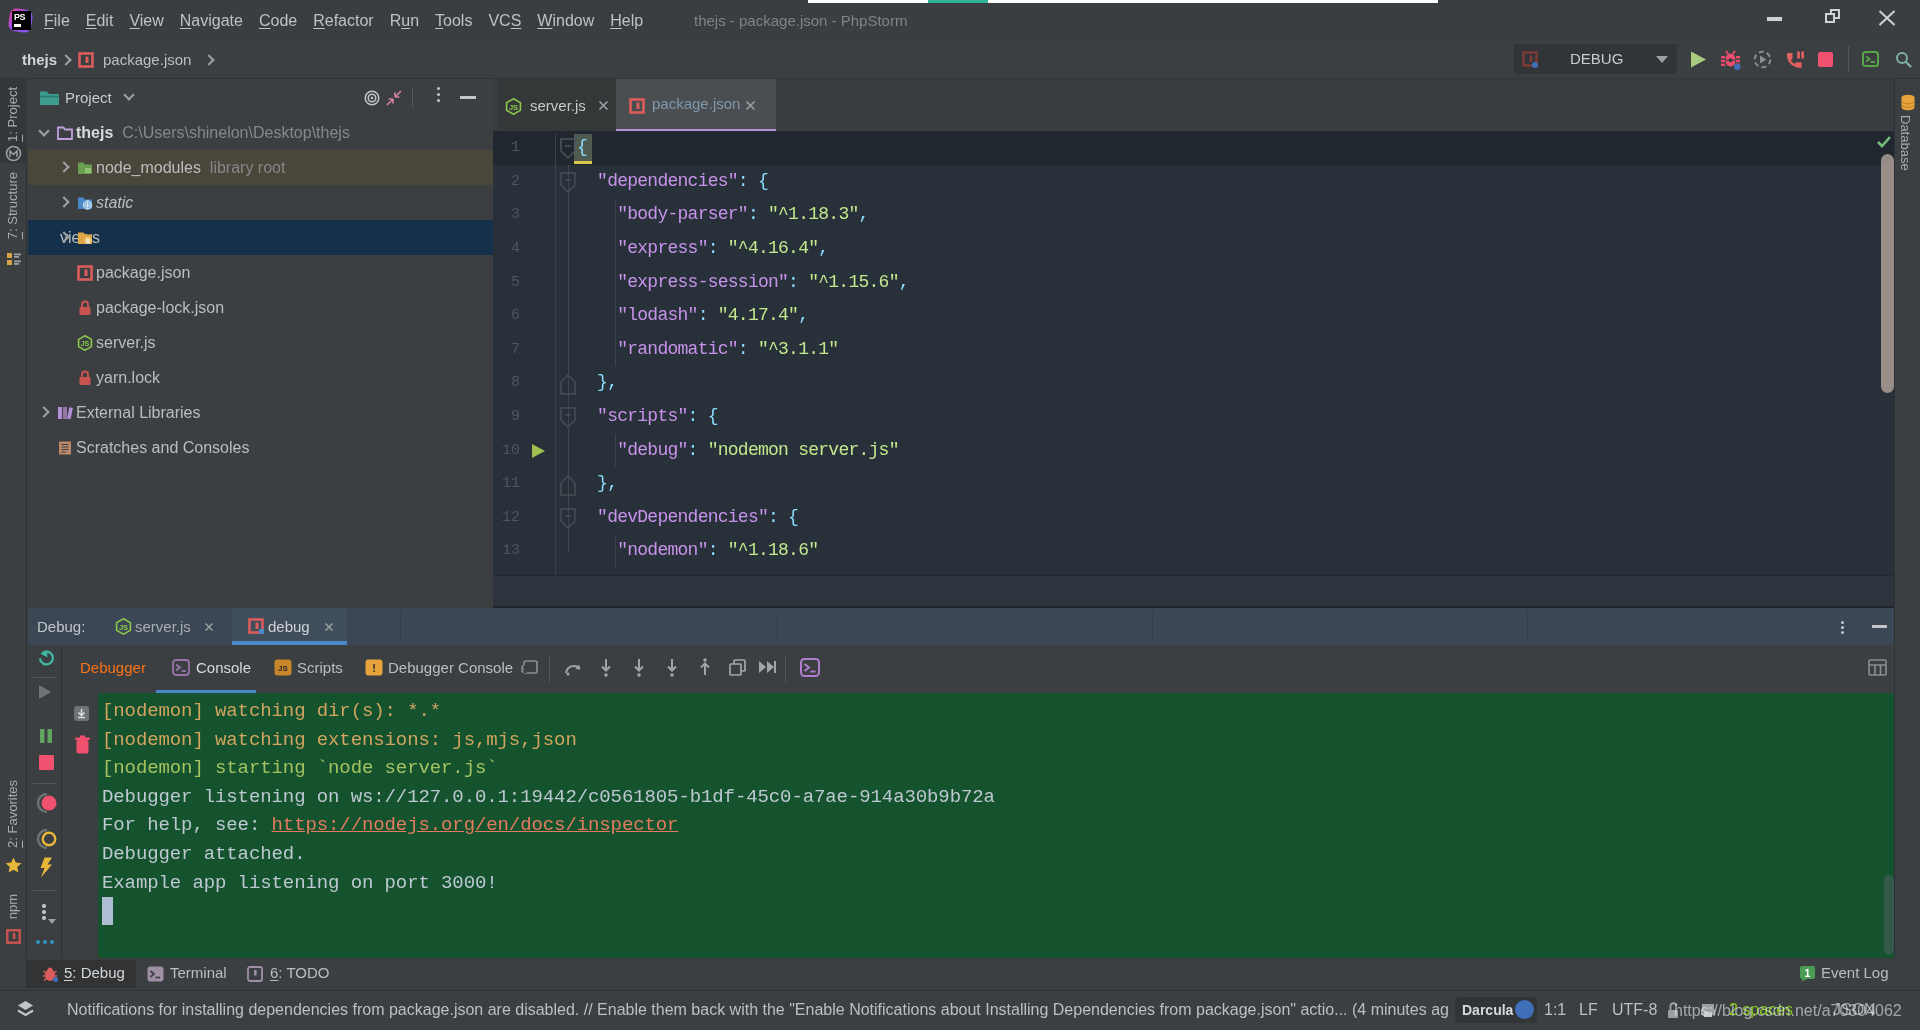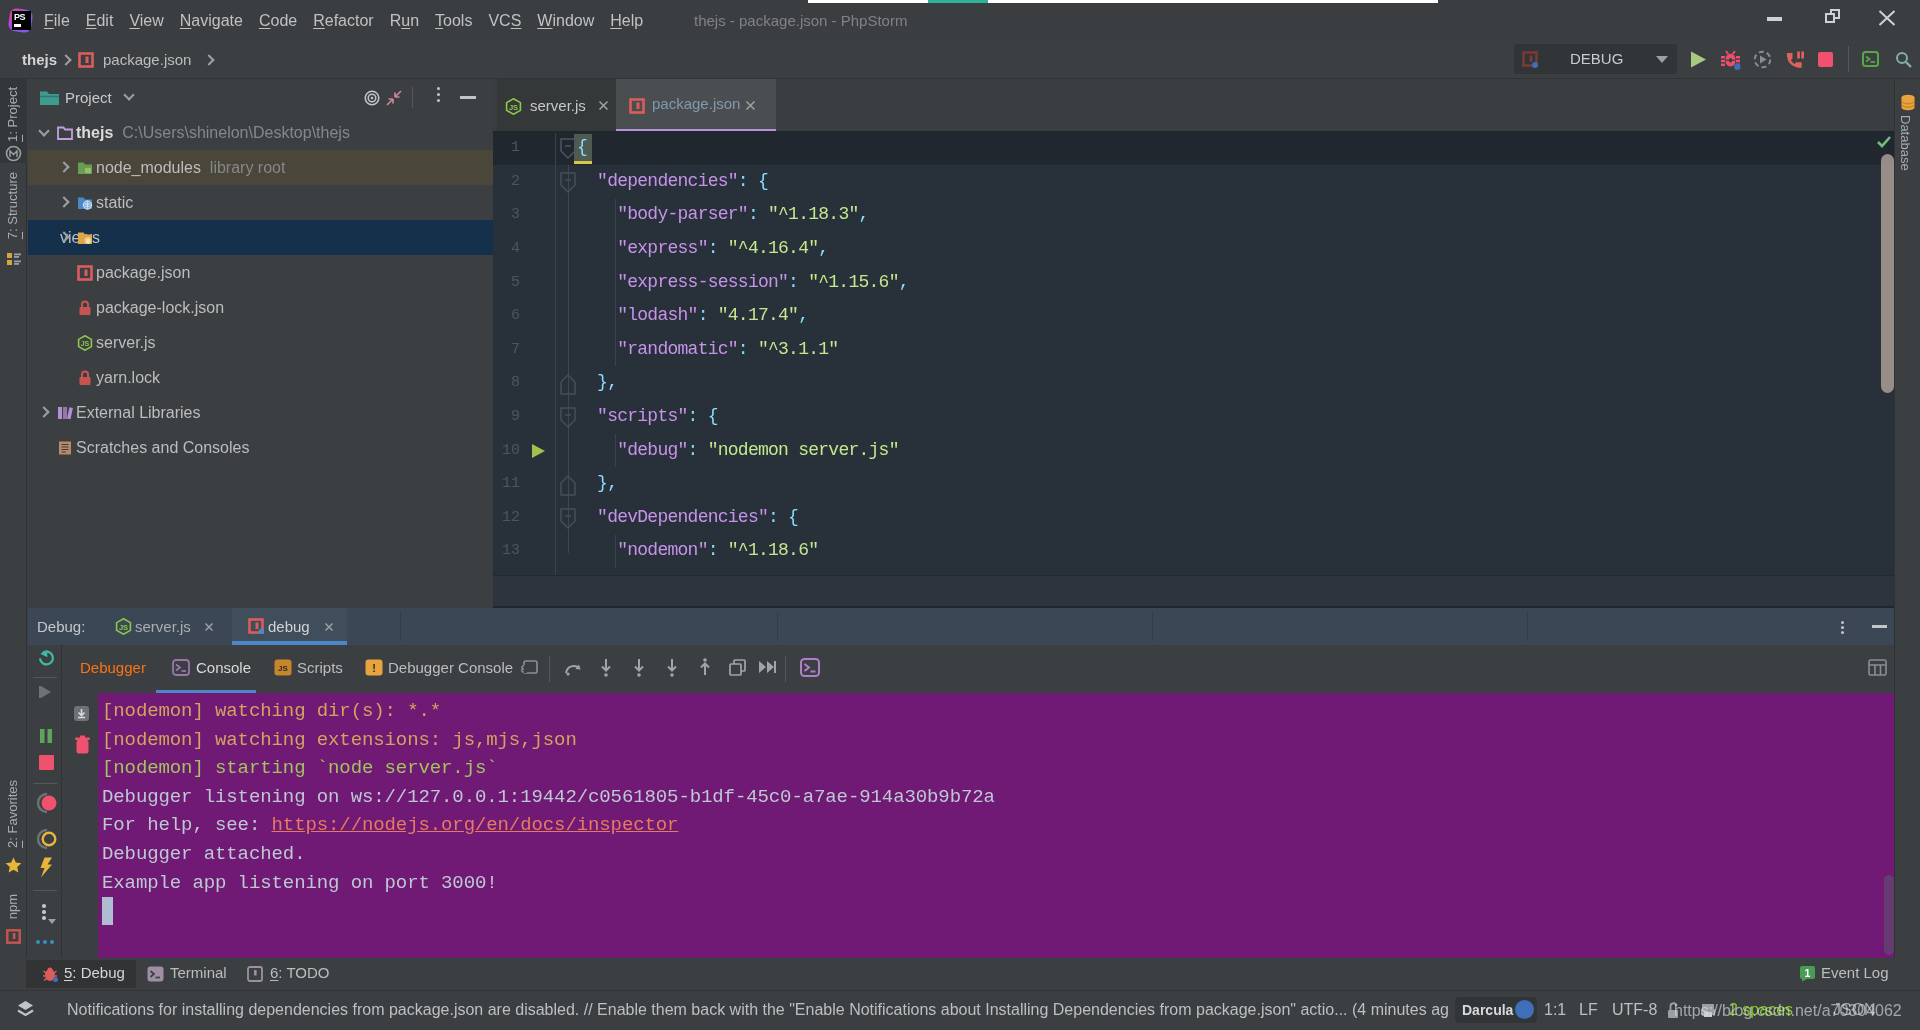--- a/index.html
+++ b/index.html
@@ -43,21 +43,21 @@
   .k { color:#C792EA; } .p { color:#89DDFF; } .v { color:#C3E88D; }
 
   
   #rstripe { left:1894px; top:79px; width:26px; height:911px; background:#3C3F41; border-left:1px solid #2F3234; }
 
   
   #dbghead { left:28px; top:608px; width:1866px; height:37px; background:#3B4754; }
   #dbgtools { left:62px; top:645px; width:1832px; height:48px; background:#3C3F41; }
   #dbgleft { left:28px; top:645px; width:34px; height:313px; background:#3C3F41; border-right:1px solid #2F3234; }
   #congut { left:63px; top:693px; width:35px; height:265px; background:#3C3F41; }
-  #console { left:98px; top:693px; width:1796px; height:265px; background:#701a75; }
+  #console { left:98px; top:693px; width:1796px; height:265px; background:#14532d; }
   #context { left:4px; top:4px; font-family:"Liberation Mono",monospace; font-size:19px; letter-spacing:-0.1px; line-height:28.6px; white-space:pre; color:#BDC8D2; }
   .cy { color:#D2A45F; } .cg { color:#A5C261; } .clink { color:#E57B60; text-decoration:underline; }
 
   
   #toolbar-bottom { left:0; top:958px; width:1920px; height:32px; background:#3C3F41; }
   #statusbar { left:0; top:990px; width:1920px; height:40px; background:#3C3F41; border-top:1px solid #323537; font-size:16px; color:#BDBFC1; }
 </style>
 </head>
 <body>
 <div class="abs" id="titlebar"></div>
@@ -181,21 +181,21 @@
       <path d="M10,8 L16,2 M10,8 H14.5 M10,8 V3.5 M8,10 L2,16 M8,10 H3.5 M8,10 V14.5" stroke="#CE809C" stroke-width="1.7" fill="none"></path>
     </svg>
   <div class="abs" style="left:384px;top:8px;width:1px;height:21px;background:#55585A;"></div>
   <div class="abs" style="left:409px;top:8px;width:3px;height:3px;background:#C2C5C7;box-shadow:0 6px #C2C5C7,0 12px #C2C5C7;border-radius:50%;"></div>
   <div class="abs" style="left:432px;top:17px;width:16px;height:3px;background:#C2C5C7;"></div>
 
   <div class="row" style="top:36px;"><span style="font-weight:bold;color:#D8DADC;margin-left:48px;">thejs</span>&nbsp;&nbsp;<span class="dim">C:\Users\shinelon\Desktop\thejs</span></div>
   <div class="abs chev down" style="left:12px;top:48px;"></div>
   <div class="row" style="top:71px;background:#4A4639;"><span style="margin-left:68px;">node_modules</span>&nbsp;&nbsp;<span class="dim">library root</span></div>
   <div class="abs chev right" style="left:32px;top:84px;"></div>
-  <div class="row" style="top:106px;"><span style="margin-left:68px;">static</span></div>
+  <div class="row" style="top:106px;font-style:italic;"><span style="margin-left:68px;">static</span></div>
   <div class="abs chev right" style="left:32px;top:119px;"></div>
   <div class="row" style="top:141px;background:#14304B;"><span style="margin-left:32px;">views</span></div>
   <div class="abs chev right" style="left:32px;top:154px;"></div>
   <div class="row" style="top:176px;"><span style="margin-left:68px;">package.json</span></div>
   <div class="row" style="top:211px;"><span style="margin-left:68px;">package-lock.json</span></div>
   <div class="row" style="top:246px;"><span style="margin-left:68px;">server.js</span></div>
   <div class="row" style="top:316px;"><span style="margin-left:48px;">External Libraries</span></div>
   <div class="row" style="top:281px;"><span style="margin-left:68px;">yarn.lock</span></div>
   <div class="abs chev right" style="left:12px;top:329px;"></div>
   <div class="row" style="top:351px;"><span style="margin-left:48px;">Scratches and Consoles</span></div>

